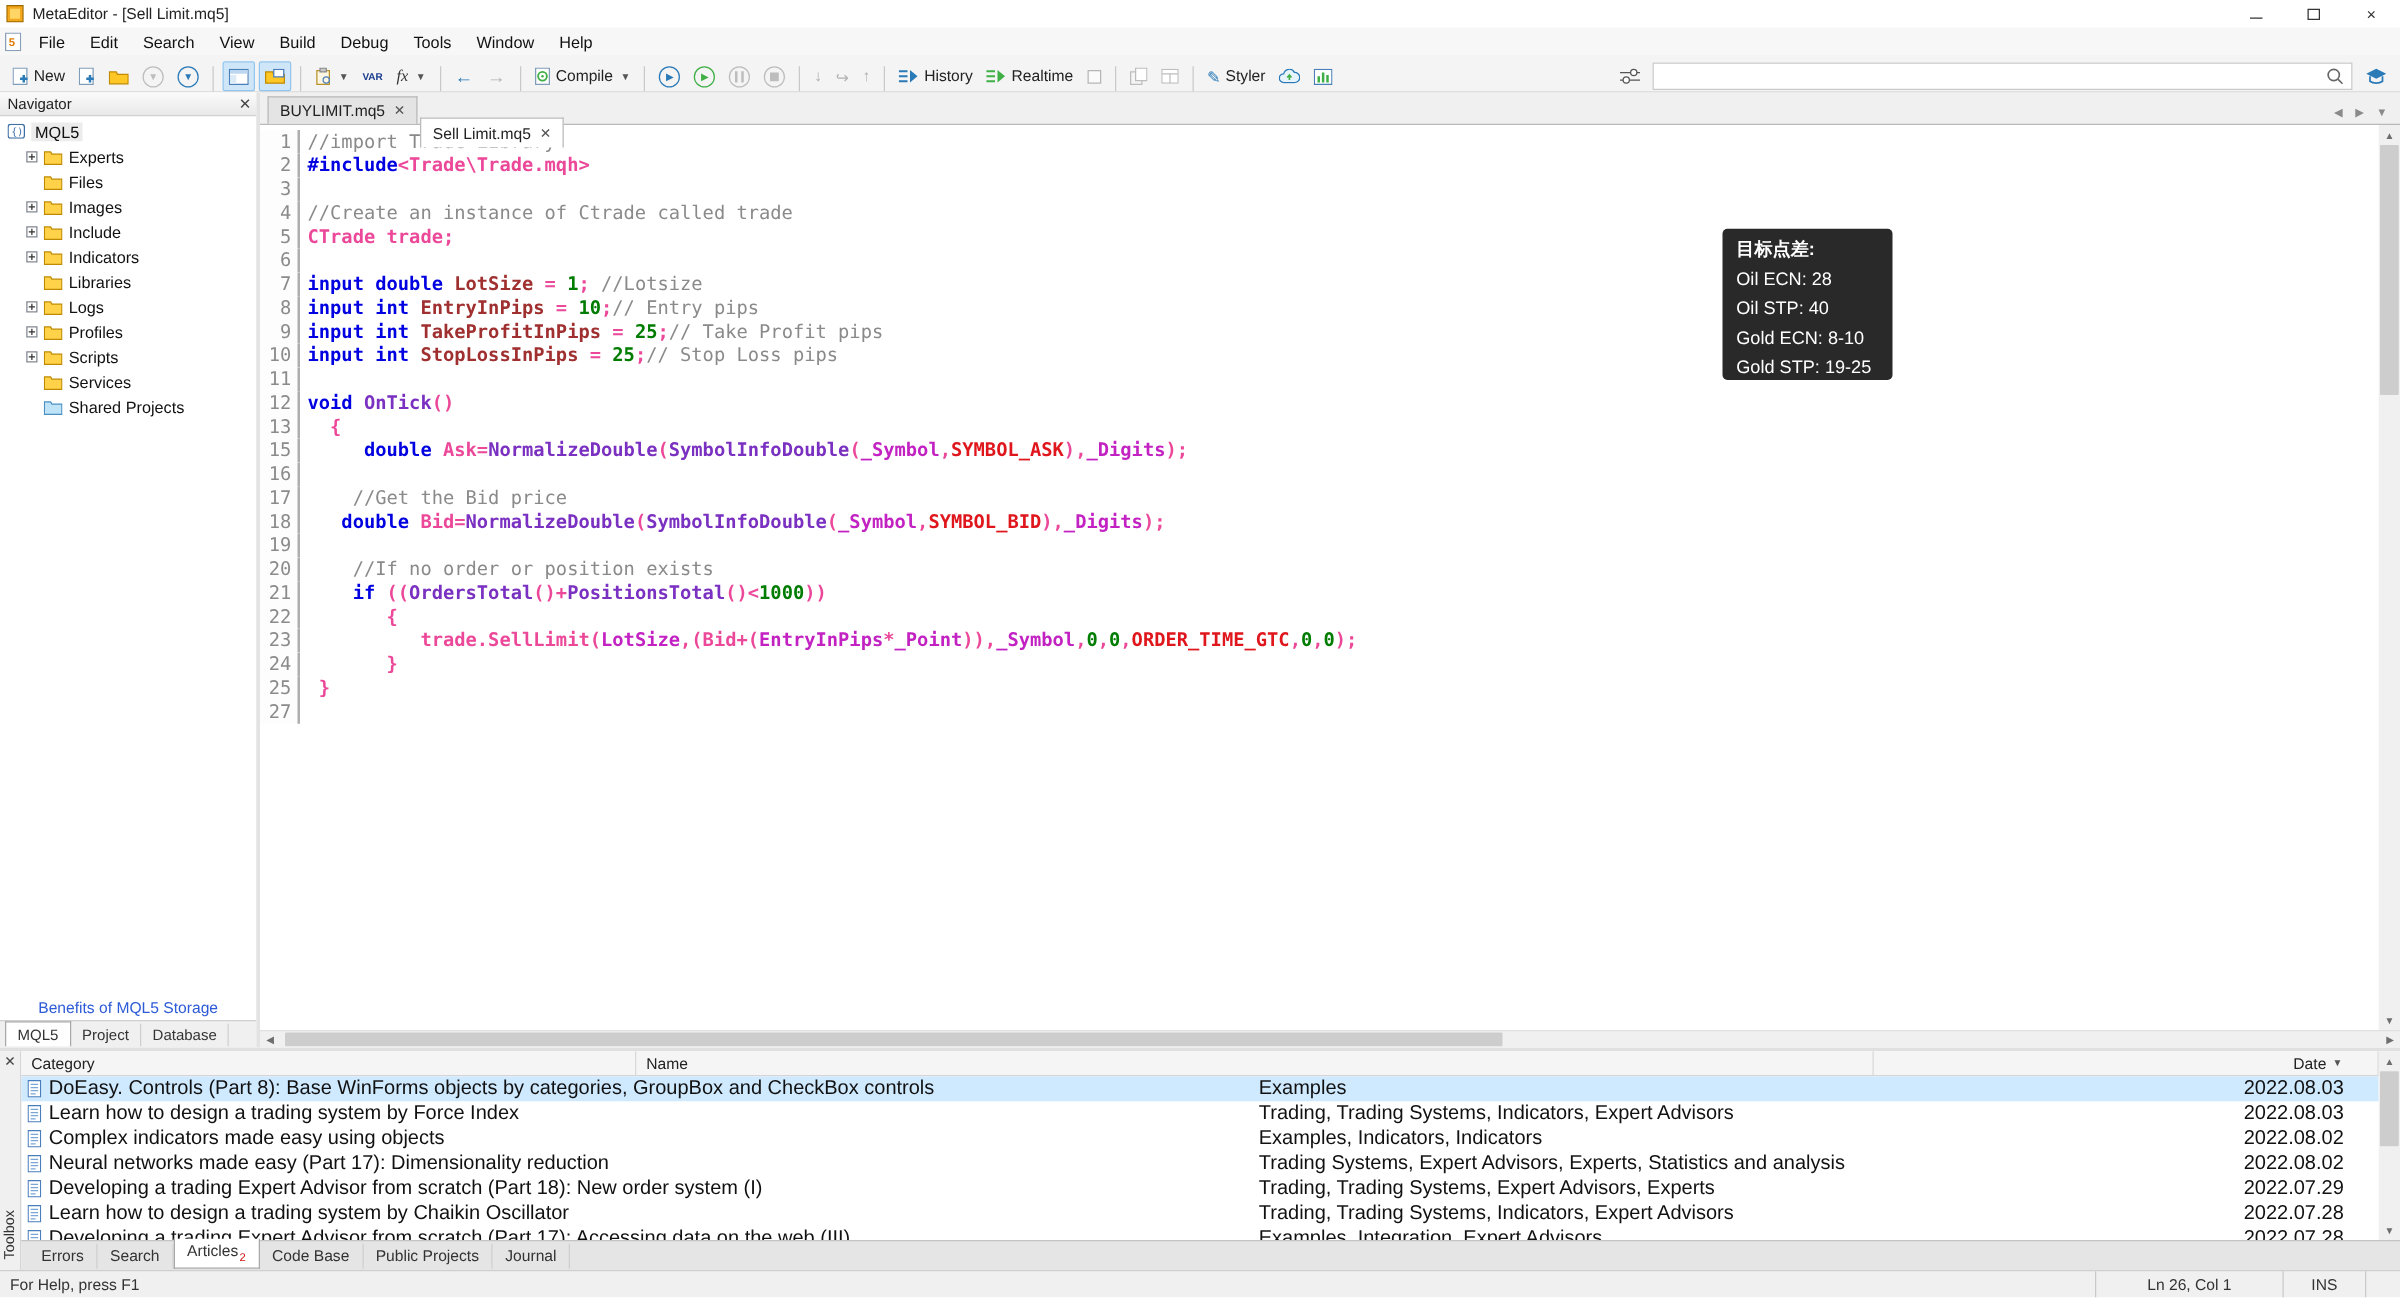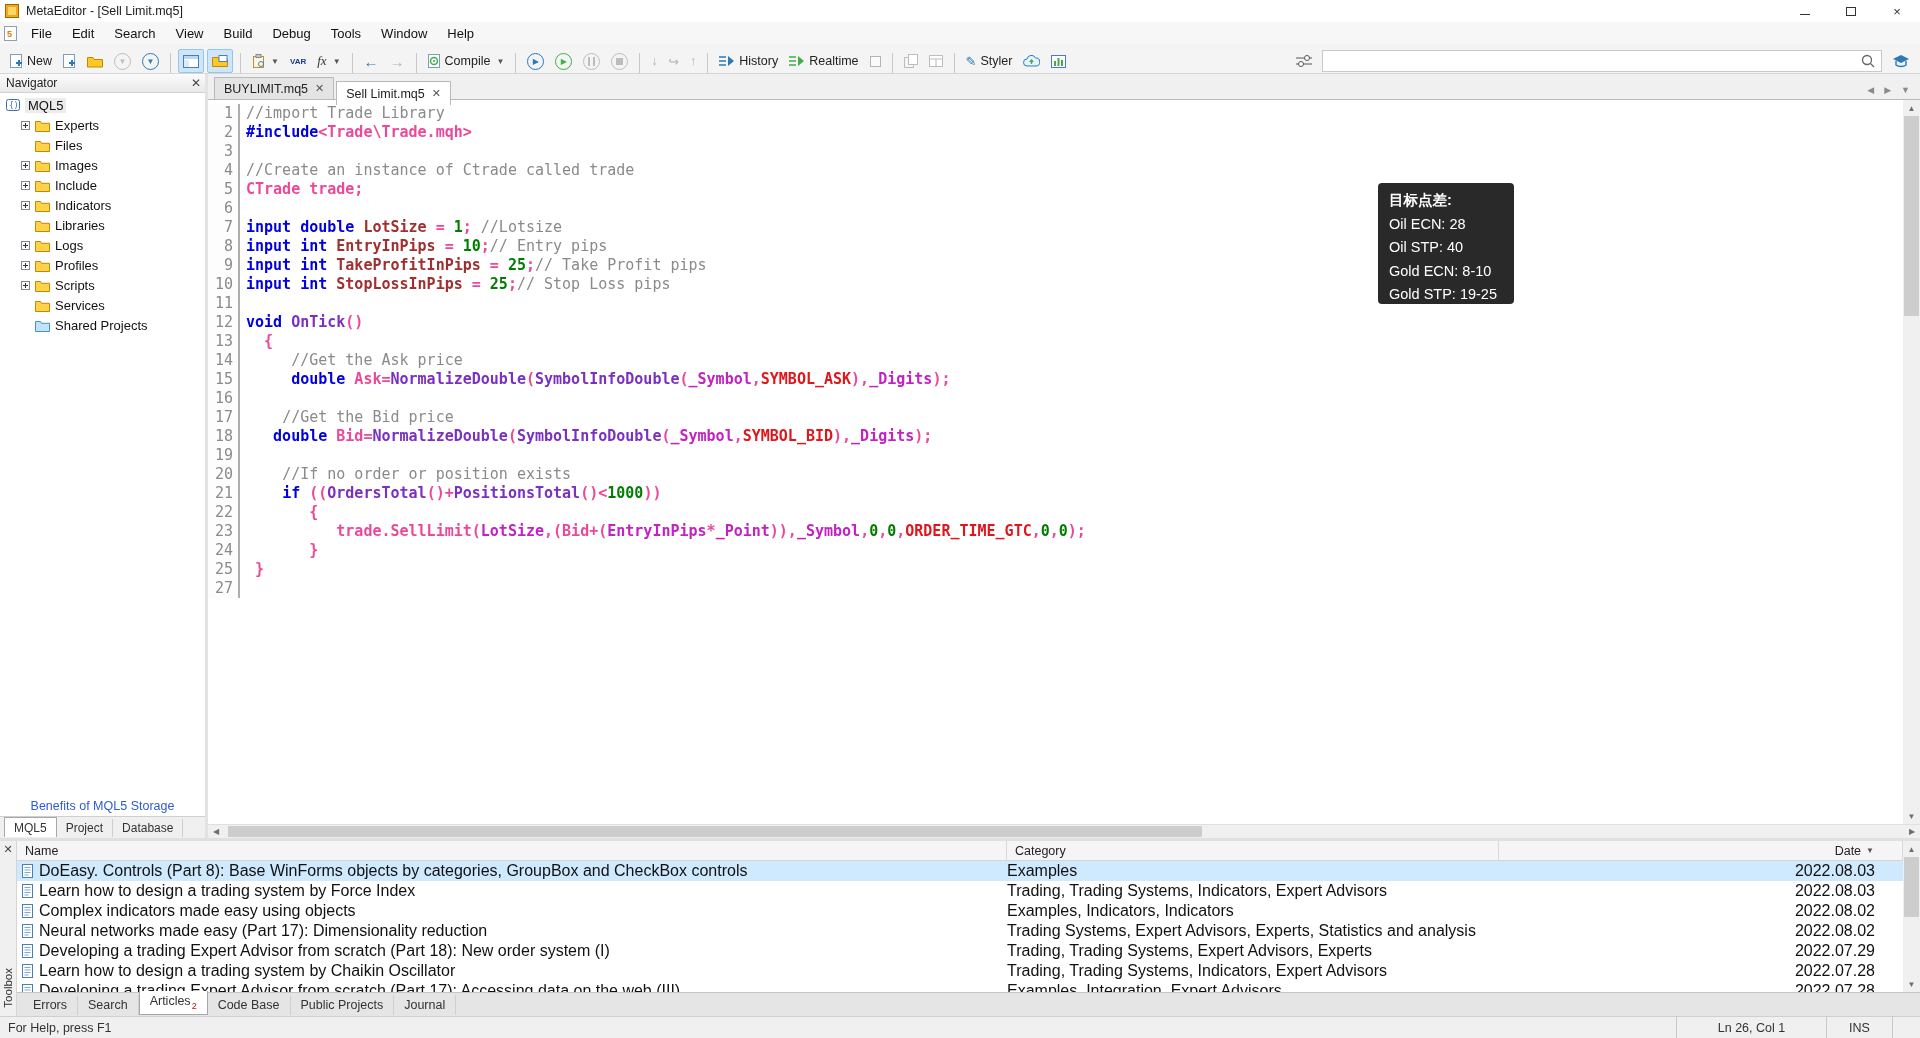--- a/index.html
+++ b/index.html
@@ -59,21 +59,21 @@
   .root-label{background:#ececec; padding:0 3px;}
   .nav-link{height:20px; display:flex; align-items:center; justify-content:center; font-size:12.5px; color:#2e5bd7; flex:0 0 auto;}
   .nav-tabs{height:22px; display:flex; align-items:center; background:#f0f0f0; border-top:1px solid #cfcfcf; padding-left:4px; flex:0 0 auto;}
   .nav-tab{padding:2px 9px; font-size:12px; color:#333; border-right:1px solid #cfcfcf;}
   .nav-tab.active{background:#fff; border:1px solid #a8a8a8; border-bottom:none; margin-top:-1px; padding-top:3px;}
   
   .editor-col{flex:1 1 auto; display:flex; flex-direction:column; min-width:0; position:relative;}
   .tabbar{height:26px; background:#f0f0f0; border-bottom:1px solid #b9b9b9; display:flex; align-items:flex-end; padding-left:6px; flex:0 0 auto;}
   .etab{height:22px; display:inline-flex; align-items:center; gap:7px; padding:0 9px; font-size:12.5px; color:#222;
     border:1px solid #b9b9b9; border-bottom:none; background:#e4e4e4; margin-right:2px;}
-  .etab.active{background:#fff; height:24px; position:relative; top:6px;}
+  .etab.active{background:#fff; height:24px; position:relative; top:19px;}
   .etab .close{font-size:11px; color:#555;}
   .tab-arrows{margin-left:auto; display:flex; align-items:center; gap:10px; padding:0 10px 4px 0; color:#8a8a8a; font-size:9px;}
   .code-wrap{flex:1 1 auto; display:flex; min-height:0;}
   .code-area{flex:1 1 auto; overflow:hidden; background:#fff; padding-top:4px; cursor:text;}
   .code-line{display:flex; height:19px; white-space:pre; font-family:"DejaVu Sans Mono",monospace; font-size:15px; line-height:19px;}
   .ln{width:32px; flex:0 0 auto; text-align:right; padding-right:5px; color:#8b8b8b; font-weight:400;
       border-right:2px solid #aeaeae; margin-right:6px; background:#fdfdfd;}
   .seg{font-weight:700;}
   .seg.kw{color:var(--kw);} .seg.num{color:var(--num);} .seg.com{color:var(--com);font-weight:400;}
   .seg.fn{color:var(--fn);} .seg.var{color:var(--var);} .seg.cst{color:var(--cst);}
@@ -533,21 +533,20 @@
           <div class="code-line"><span class="ln">4</span><span class="code-text"><span class="seg com">//Create an instance of Ctrade called trade</span></span></div>
           <div class="code-line"><span class="ln">5</span><span class="code-text"><span class="seg pln">CTrade trade;</span></span></div>
           <div class="code-line"><span class="ln">6</span><span class="code-text"></span></div>
           <div class="code-line"><span class="ln">7</span><span class="code-text"><span class="seg kw">input</span><span class="seg pln"> </span><span class="seg kw">double</span><span class="seg pln"> </span><span class="seg decl">LotSize</span><span class="seg pln"> = </span><span class="seg num">1</span><span class="seg pln">; </span><span class="seg com">//Lotsize</span></span></div>
           <div class="code-line"><span class="ln">8</span><span class="code-text"><span class="seg kw">input</span><span class="seg pln"> </span><span class="seg kw">int</span><span class="seg pln"> </span><span class="seg decl">EntryInPips</span><span class="seg pln"> = </span><span class="seg num">10</span><span class="seg pln">;</span><span class="seg com">// Entry pips</span></span></div>
           <div class="code-line"><span class="ln">9</span><span class="code-text"><span class="seg kw">input</span><span class="seg pln"> </span><span class="seg kw">int</span><span class="seg pln"> </span><span class="seg decl">TakeProfitInPips</span><span class="seg pln"> = </span><span class="seg num">25</span><span class="seg pln">;</span><span class="seg com">// Take Profit pips</span></span></div>
           <div class="code-line"><span class="ln">10</span><span class="code-text"><span class="seg kw">input</span><span class="seg pln"> </span><span class="seg kw">int</span><span class="seg pln"> </span><span class="seg decl">StopLossInPips</span><span class="seg pln"> = </span><span class="seg num">25</span><span class="seg pln">;</span><span class="seg com">// Stop Loss pips</span></span></div>
           <div class="code-line"><span class="ln">11</span><span class="code-text"></span></div>
           <div class="code-line"><span class="ln">12</span><span class="code-text"><span class="seg kw">void</span><span class="seg pln"> </span><span class="seg fn">OnTick</span><span class="seg pln">()</span></span></div>
           <div class="code-line"><span class="ln">13</span><span class="code-text"><span class="seg pln">  {</span></span></div>
-          <div class="code-line"><span class="ln">14</span><span class="code-text"><span class="seg pln">     </span><span class="seg com">//Get the Ask price</span></span></div>
           <div class="code-line"><span class="ln">15</span><span class="code-text"><span class="seg pln">     </span><span class="seg kw">double</span><span class="seg pln"> Ask=</span><span class="seg fn">NormalizeDouble</span><span class="seg pln">(</span><span class="seg fn">SymbolInfoDouble</span><span class="seg pln">(</span><span class="seg var">_Symbol</span><span class="seg pln">,</span><span class="seg cst">SYMBOL_ASK</span><span class="seg pln">),</span><span class="seg var">_Digits</span><span class="seg pln">);</span></span></div>
           <div class="code-line"><span class="ln">16</span><span class="code-text"></span></div>
           <div class="code-line"><span class="ln">17</span><span class="code-text"><span class="seg pln">    </span><span class="seg com">//Get the Bid price</span></span></div>
           <div class="code-line"><span class="ln">18</span><span class="code-text"><span class="seg pln">   </span><span class="seg kw">double</span><span class="seg pln"> Bid=</span><span class="seg fn">NormalizeDouble</span><span class="seg pln">(</span><span class="seg fn">SymbolInfoDouble</span><span class="seg pln">(</span><span class="seg var">_Symbol</span><span class="seg pln">,</span><span class="seg cst">SYMBOL_BID</span><span class="seg pln">),</span><span class="seg var">_Digits</span><span class="seg pln">);</span></span></div>
           <div class="code-line"><span class="ln">19</span><span class="code-text"></span></div>
           <div class="code-line"><span class="ln">20</span><span class="code-text"><span class="seg pln">    </span><span class="seg com">//If no order or position exists</span></span></div>
           <div class="code-line"><span class="ln">21</span><span class="code-text"><span class="seg pln">    </span><span class="seg kw">if</span><span class="seg pln"> ((</span><span class="seg fn">OrdersTotal</span><span class="seg pln">()+</span><span class="seg fn">PositionsTotal</span><span class="seg pln">()&lt;</span><span class="seg num">1000</span><span class="seg pln">))</span></span></div>
           <div class="code-line"><span class="ln">22</span><span class="code-text"><span class="seg pln">       {</span></span></div>
           <div class="code-line"><span class="ln">23</span><span class="code-text"><span class="seg pln">          trade.SellLimit(</span><span class="seg var">LotSize</span><span class="seg pln">,(Bid+(</span><span class="seg var">EntryInPips</span><span class="seg pln">*</span><span class="seg var">_Point</span><span class="seg pln">)),</span><span class="seg var">_Symbol</span><span class="seg pln">,</span><span class="seg num">0</span><span class="seg pln">,</span><span class="seg num">0</span><span class="seg pln">,</span><span class="seg cst">ORDER_TIME_GTC</span><span class="seg pln">,</span><span class="seg num">0</span><span class="seg pln">,</span><span class="seg num">0</span><span class="seg pln">);</span></span></div>
           <div class="code-line"><span class="ln">24</span><span class="code-text"><span class="seg pln">       }</span></span></div>
@@ -574,22 +573,22 @@
 
 <div class="toolbox">
   <div class="tb-strip">
     <span class="strip-close">✕</span>
     <span class="strip-label">Toolbox</span>
   </div>
   <div class="tb-right">
     <div class="tb-table">
       <div class="tb-cols">
         <div class="tb-header">
+          <span class="hcell hc-cat">Category</span>
           <span class="hcell hc-name">Name</span>
-          <span class="hcell hc-cat">Category</span>
           <span class="hcell hc-date">
             <span>Date</span>
             <span class="sort-arrow">▼</span>
           </span>
         </div>
         <div class="tb-rows" id="tb-rows">
             <div class="tb-row selected">
               <span class="cell-name">
                 <span>
                   <svg width="11" height="14">

